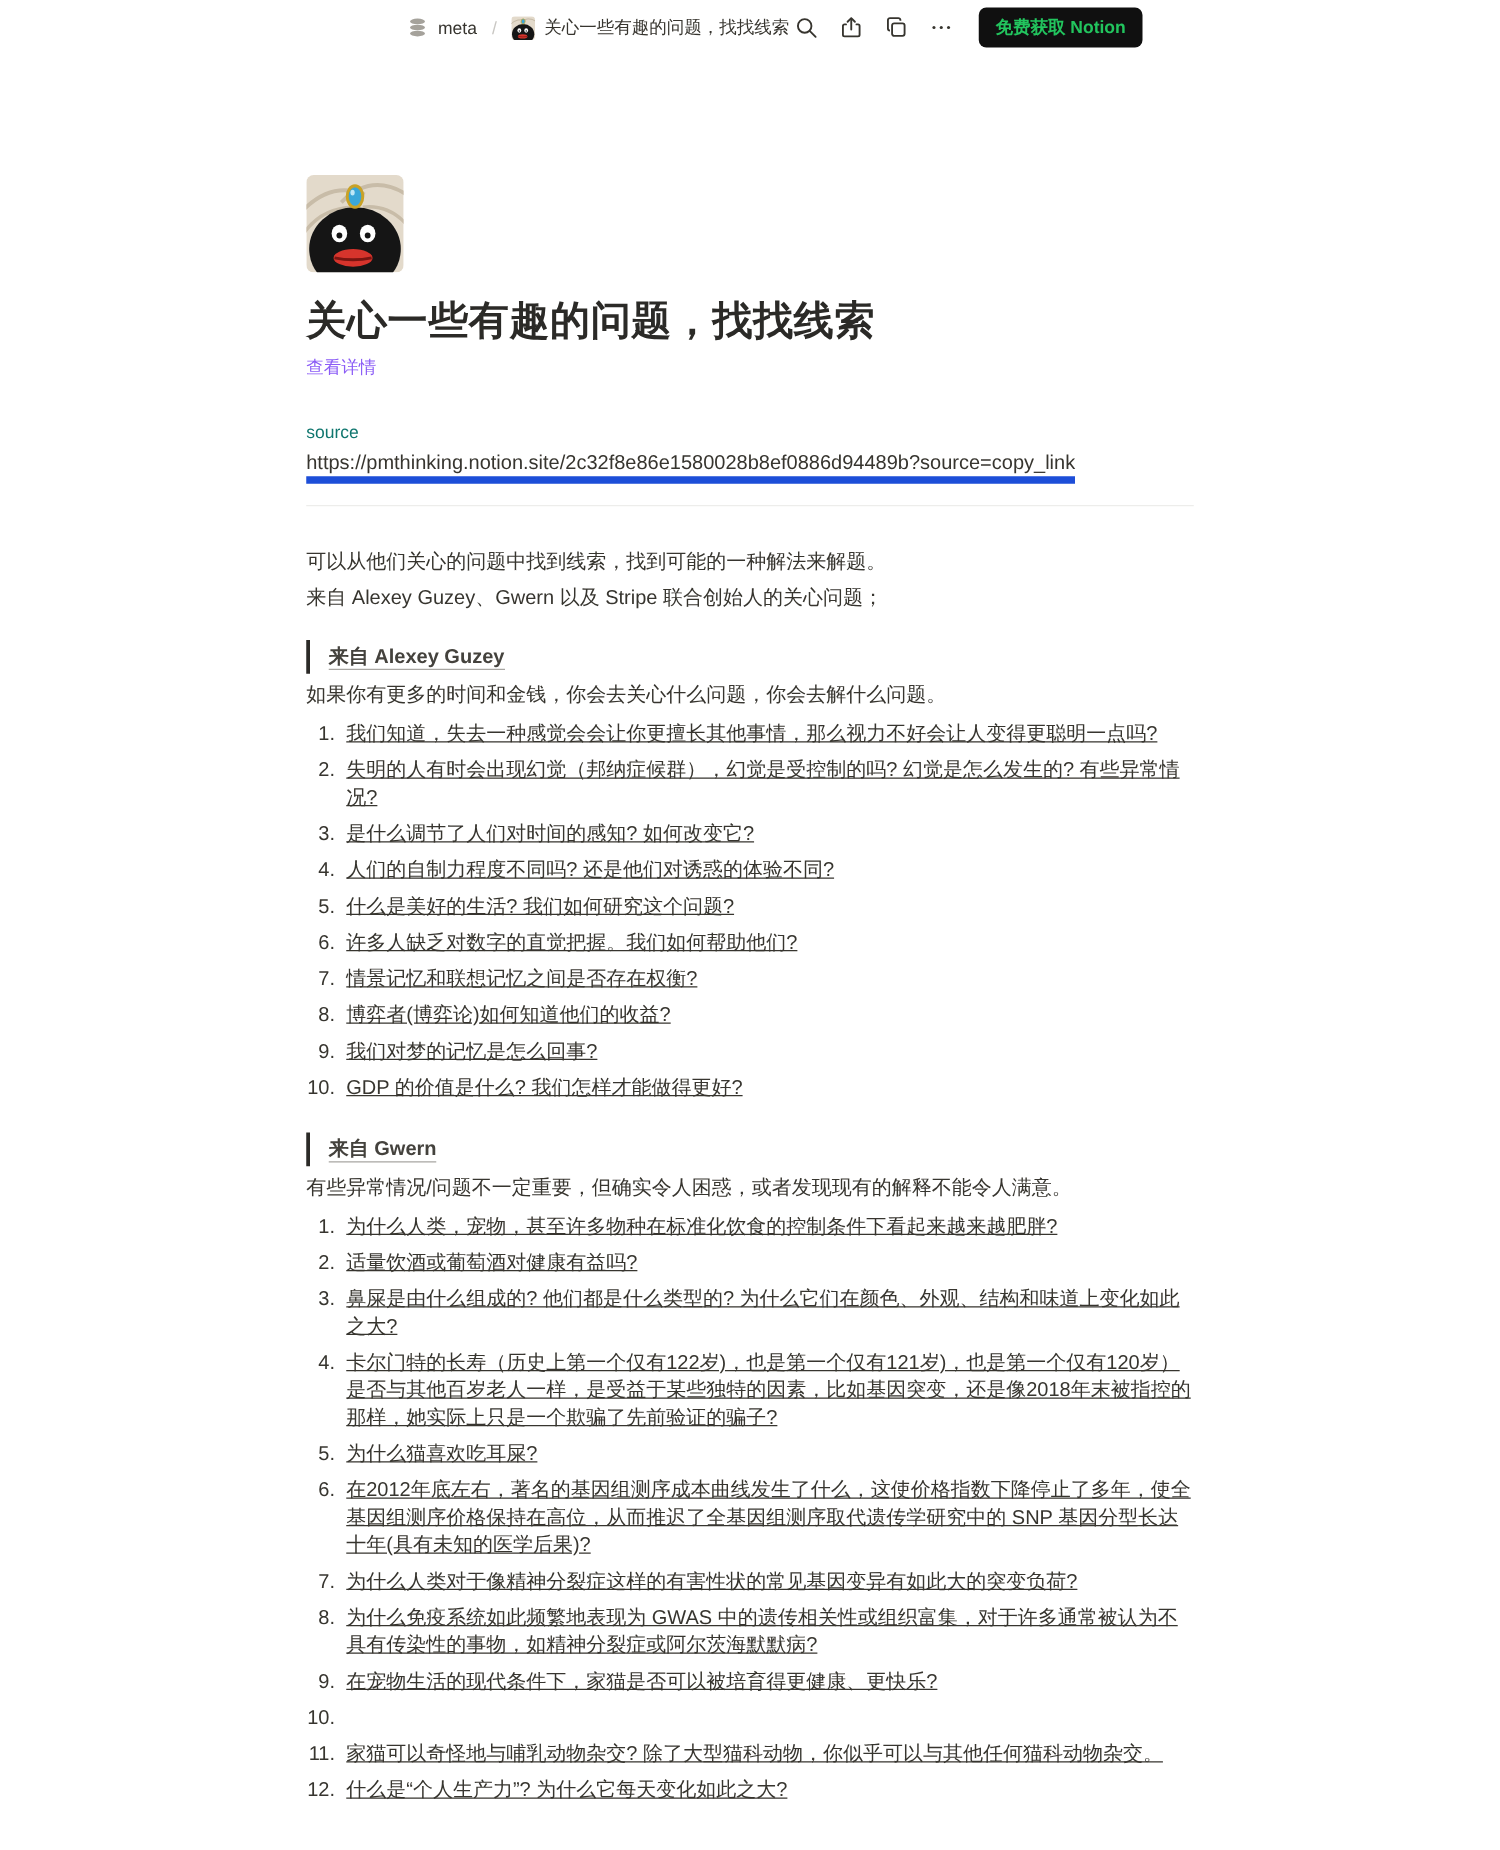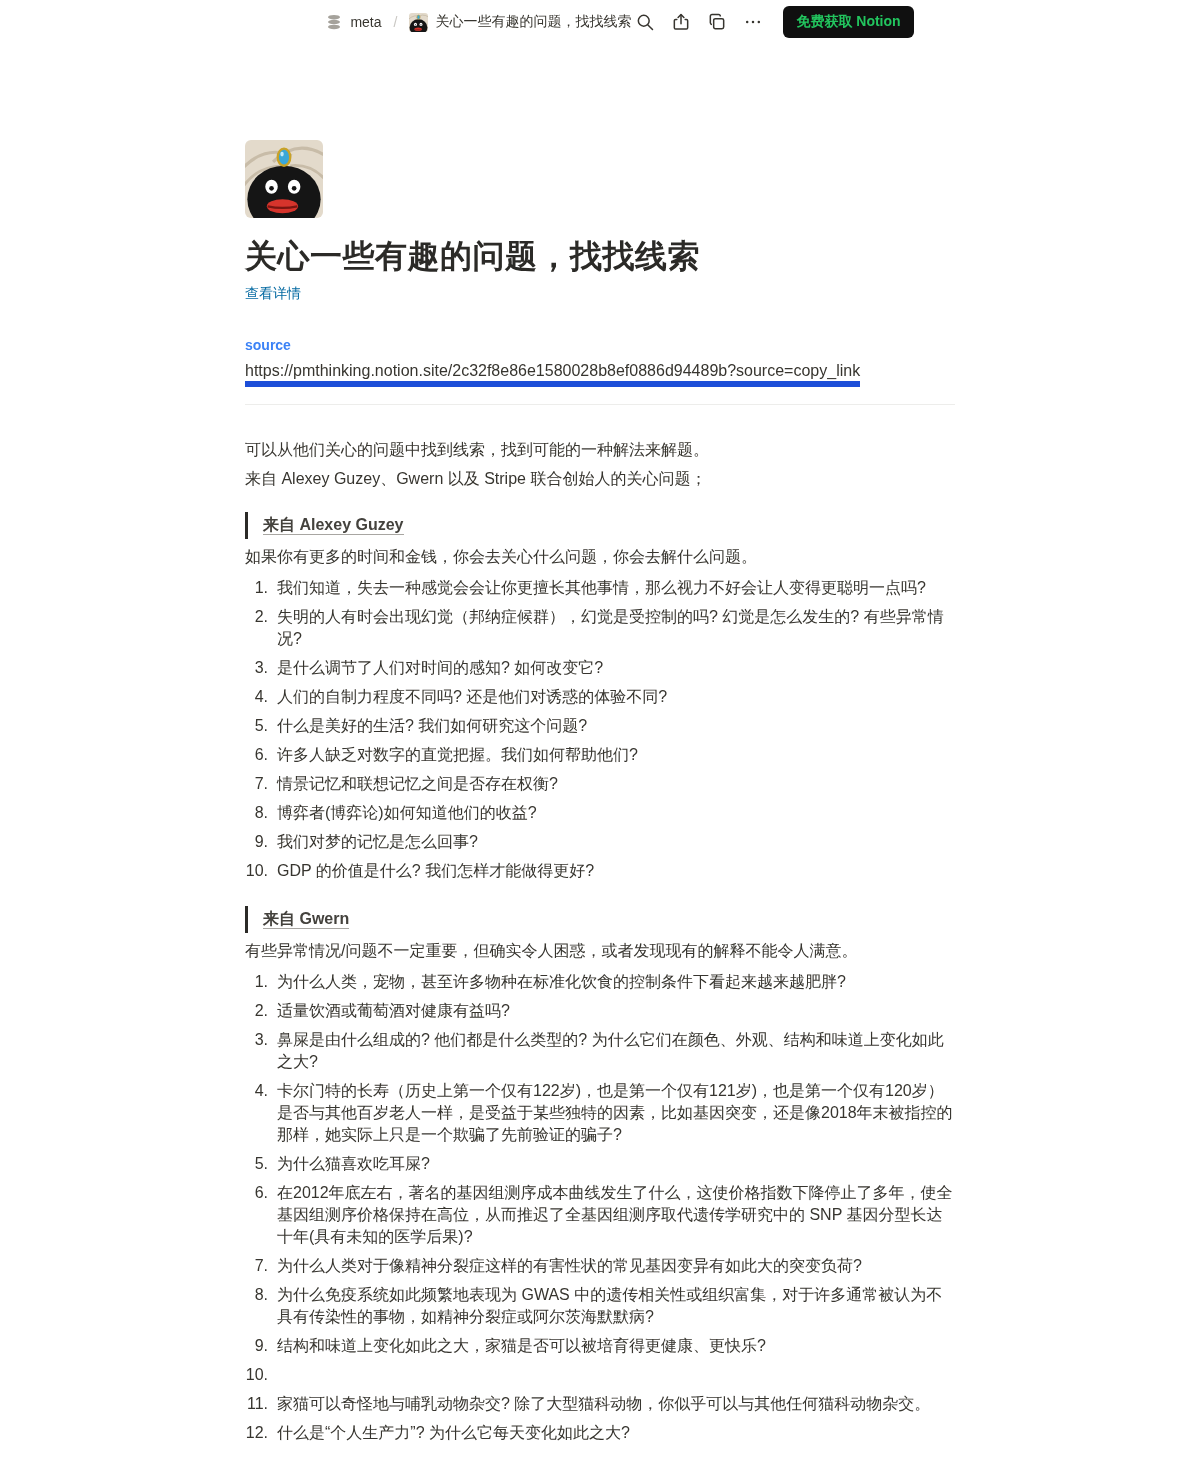--- a/index.html
+++ b/index.html
@@ -57,25 +57,25 @@
     margin-top: 18px;
     font-size: 32px;
     line-height: 1.25;
     font-weight: 700;
     letter-spacing: 0.5px;
     color: #2b2a27;
   }
   .page-subtitle {
     margin-top: 9px;
     font-size: 14px;
-    color: #0369a1;
+    color: #8b5cf6;
   }
 
   .prop { margin-top: 34px; }
-  .prop-label { font-size: 14px; color: #3b82f6; font-weight: bold; }
+  .prop-label { font-size: 14px; color: #0f766e; }
   .prop-value {
     display: inline-block;
     margin-top: 9px;
     font-size: 16px;
     color: #37352f;
     border-bottom: 6px solid #1d4ed8;
     padding-bottom: 1px;
     cursor: pointer;
   }
   .divider { margin-top: 17px; height: 1px; background: #ededeb; }
@@ -94,21 +94,21 @@
     border-bottom: 1px solid #a8a6a2;
     padding-bottom: 1px;
     cursor: pointer;
     color: #44423d;
   }
   .lead { margin-top: 13px; }
 
   ol.qlist { list-style: none; margin-top: 2px; }
   .qitem { display: flex; margin: 3px 0; padding: 2px 0; font-size: 16px; line-height: 22px; }
   .qitem .num { min-width: 23px; text-align: right; margin-right: 9px; flex-shrink: 0; }
-  .qitem .txt { flex: 1; }
+  .qitem .txt { flex: 1; text-decoration: underline; }
 </style>
 </head>
 <body>
 
 <header class="topbar">
   <nav class="breadcrumb">
     <div class="crumb">
       <span class="db-icon">
         <svg width="18" height="18" viewBox="0 0 24 24" fill="#a5a29b">
           <ellipse cx="12" cy="5.5" rx="8" ry="3"></ellipse>
@@ -304,21 +304,21 @@
         <span class="txt">为什么人类对于像精神分裂症这样的有害性状的常见基因变异有如此大的突变负荷?</span>
       </li>
 
       <li class="qitem">
         <span class="num">8.</span>
         <span class="txt">为什么免疫系统如此频繁地表现为 GWAS 中的遗传相关性或组织富集，对于许多通常被认为不具有传染性的事物，如精神分裂症或阿尔茨海默默病?</span>
       </li>
 
       <li class="qitem">
         <span class="num">9.</span>
-        <span class="txt">结构和味道上变化如此之大，家猫是否可以被培育得更健康、更快乐?</span>
+        <span class="txt">在宠物生活的现代条件下，家猫是否可以被培育得更健康、更快乐?</span>
       </li>
 
       <li class="qitem">
         <span class="num">10.</span>
       </li>
 
       <li class="qitem">
         <span class="num">11.</span>
         <span class="txt">家猫可以奇怪地与哺乳动物杂交? 除了大型猫科动物，你似乎可以与其他任何猫科动物杂交。</span>
       </li>

